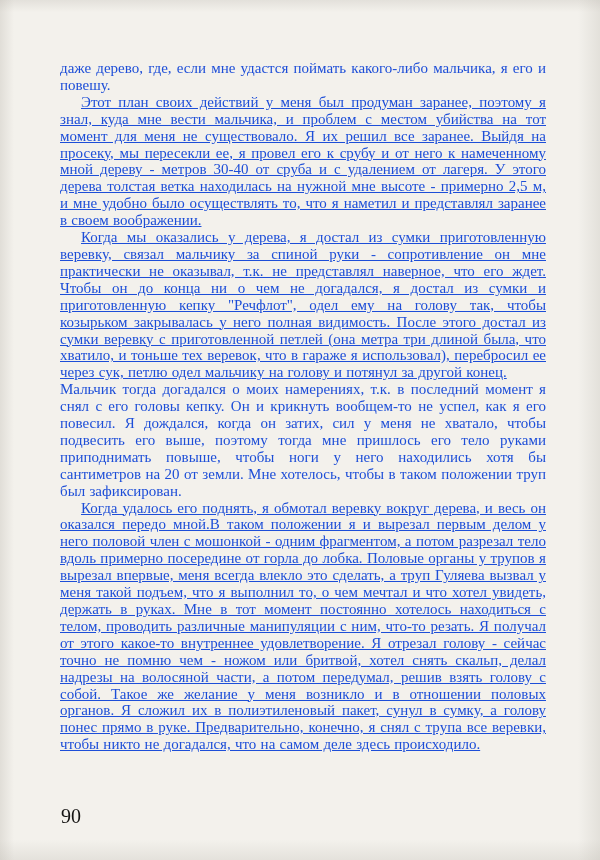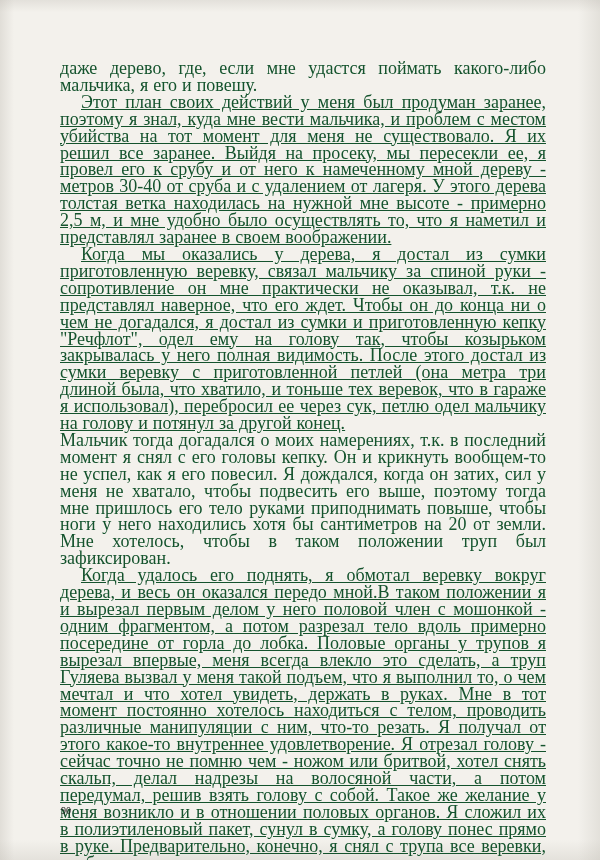--- a/index.html
+++ b/index.html
@@ -25,35 +25,35 @@
   }
   .text-block {
     position: absolute;
     left: 60px;
     top: 60px;
     width: 486px;
   }
   .text-block p {
     margin: 0;
     padding: 0;
-    font-size: 18px;
+    font-size: 15px;
     line-height: 16.9px;
     text-align: justify;
-    color: #14532d;
+    color: #1d4ed8;
     word-spacing: 0.5px;
   }
   .indent {
     text-indent: 21px;
     text-decoration: underline;
   }
   .page-number {
     position: absolute;
     left: 61px;
     top: 805px;
-    font-size: 10px;
+    font-size: 20px;
     color: #161514;
   }
 </style>
 </head>
 <body>
 
 <div class="scan-vignette"></div>
 
 <div class="text-block">
   <p>даже дерево, где, если мне удастся поймать какого-либо мальчика, я его и повешу.</p>

